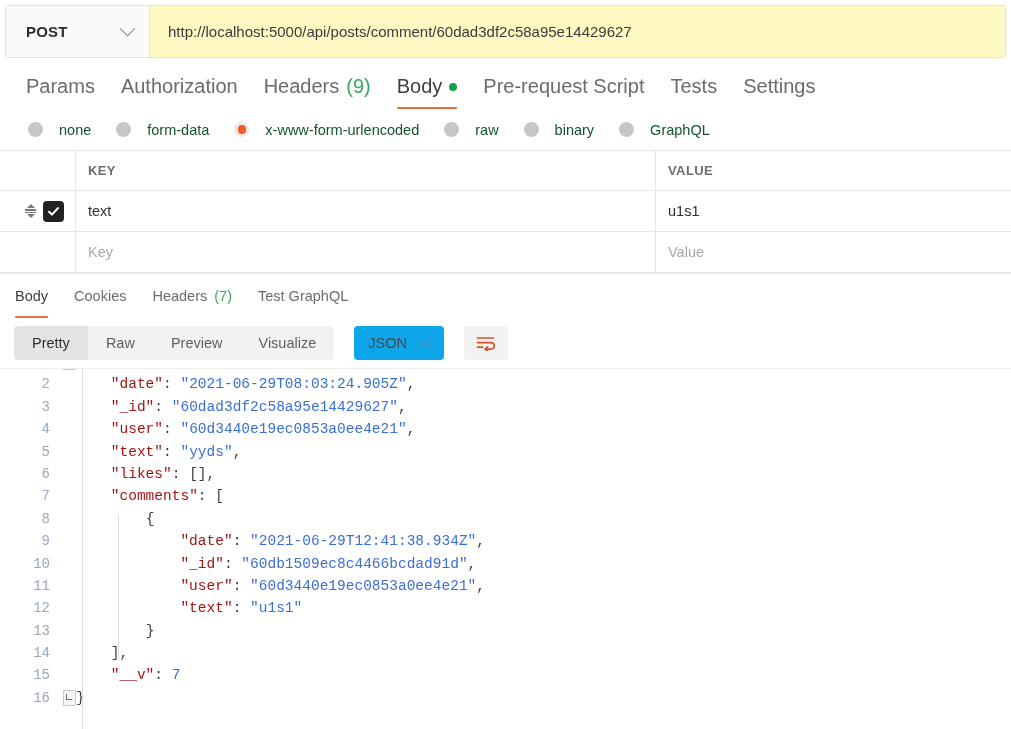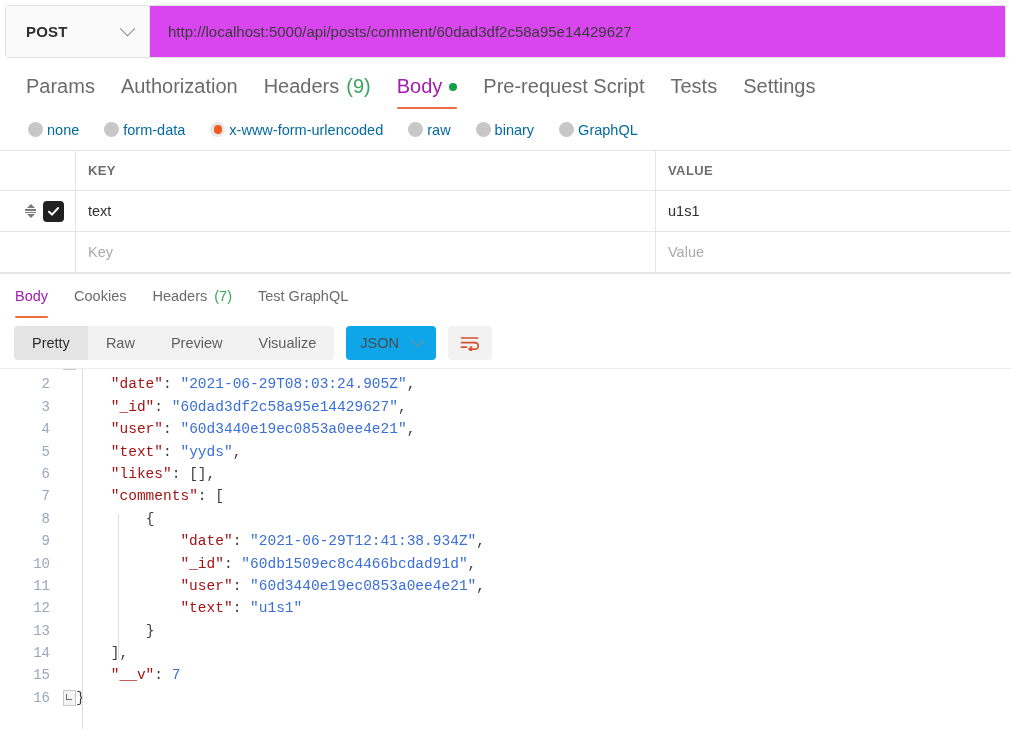--- a/index.html
+++ b/index.html
@@ -41,21 +41,21 @@
     width: 11px; height: 11px;
     border-right: 1.6px solid #8a8a8a;
     border-bottom: 1.6px solid #8a8a8a;
     transform: rotate(45deg) translate(-2px,-2px);
   }
   .url-field {
     flex: 1;
     display: flex;
     align-items: center;
     padding: 0 18px;
-    background: #d946ef;
+    background: #fef9c3;
     font-size: 15px;
     color: #3b3b3b;
     cursor: text;
     overflow: hidden;
     white-space: nowrap;
   }
 
   
   .req-tabs {
     display: flex;
@@ -69,21 +69,21 @@
     display: flex;
     align-items: center;
     gap: 7px;
     height: 100%;
     padding: 0 13px;
     font-size: 20px;
     color: #6b6b6b;
     cursor: pointer;
     white-space: nowrap;
   }
-  .tab.active { color: #a21caf; }
+  .tab.active { color: #404040; }
   .tab.active::after {
     content: "";
     position: absolute;
     left: 13px; right: 13px; bottom: 0;
     height: 2.5px;
     background: #ef6c3c;
     border-radius: 2px;
   }
   .tab .count { color: #3ba55d; }
   .dot-green {
@@ -97,24 +97,24 @@
   .radio-row {
     display: flex;
     align-items: center;
     height: 41px;
     padding: 0 20px;
     gap: 9px;
   }
   .radio-item {
     display: flex;
     align-items: center;
-    gap: 4px;
+    gap: 16px;
     padding: 0 8px;
     font-size: 14.5px;
-    color: #0369a1;
+    color: #14532d;
     cursor: pointer;
     white-space: nowrap;
   }
   .radio-dot {
     width: 15px; height: 15px;
     border-radius: 50%;
     background: #c7c7c7;
     flex: none;
     position: relative;
   }
@@ -212,21 +212,21 @@
     height: 44px;
     padding: 0 2px;
   }
   .resp-tabs .tab { font-size: 14.5px; }
 
   .fmt-bar {
     display: flex;
     align-items: center;
     height: 50px;
     padding: 0 14px;
-    gap: 12px;
+    gap: 20px;
   }
   .seg {
     display: flex;
     align-items: stretch;
     height: 34px;
     background: #f2f2f2;
     border-radius: 4px;
     overflow: hidden;
   }
   .seg-btn {

